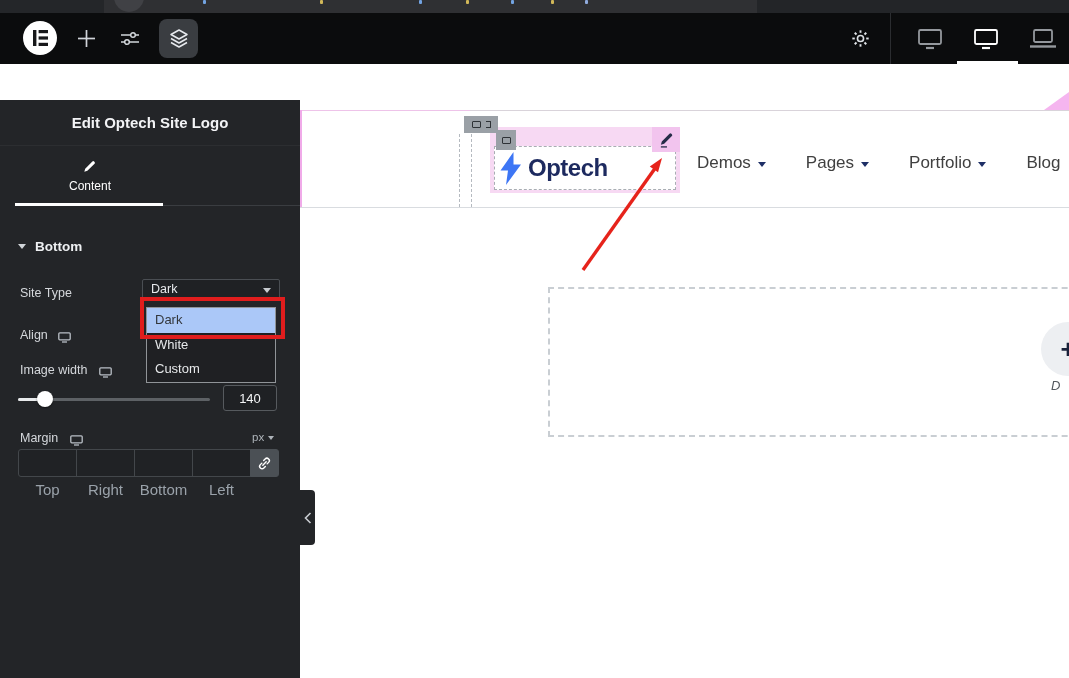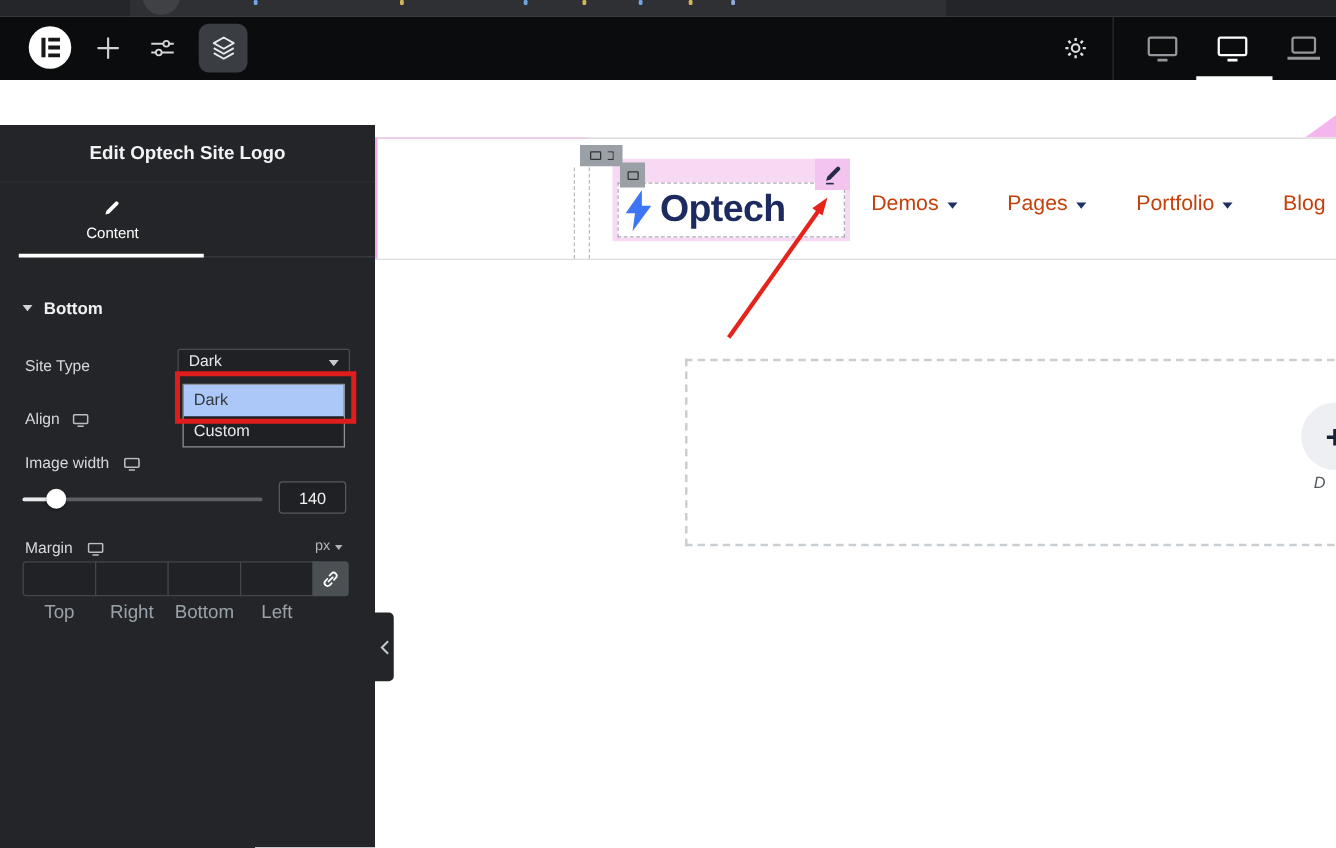--- a/index.html
+++ b/index.html
@@ -101,28 +101,28 @@
   .handleA { position:absolute; left:164px; top:52px; width:34px; height:17px; background:#9aa0a6;
              display:flex; align-items:center; justify-content:center; gap:5px; cursor:pointer; z-index:2; }
   .handleB { position:absolute; left:196px; top:66px; width:20px; height:20px; background:#9aa0a6;
              display:flex; align-items:center; justify-content:center; cursor:pointer; z-index:2; }
   .sq-glyph { width:9px; height:7px; border:1.5px solid #2e3236; border-radius:1px; }
   .br-glyph { width:5px; height:7px; border:1.5px solid #2e3236; border-left:none; border-radius:0 1px 1px 0; }
 
   .widget-sel { position:absolute; left:190px; top:63px; width:190px; height:66px; background:#f7d9f3; }
   .widget-inner { position:absolute; left:4px; right:4px; top:19px; bottom:3px; background:#fff;
                   border:1px dashed #a9adb3; display:flex; align-items:center; padding-left:3px; gap:5px; }
-  .site-logo-text { font-size:30px; font-weight:bold; color:#1d2a5f; letter-spacing:-0.5px; }
+  .site-logo-text { font-size:24px; font-weight:bold; color:#1d2a5f; letter-spacing:-0.5px; }
   .edit-btn { position:absolute; left:352px; top:63px; width:28px; height:25px; background:#f2c4ee;
               display:flex; align-items:center; justify-content:center; cursor:pointer; z-index:2; }
 
   .anno-arrow { position:absolute; left:272px; top:86px; width:100px; height:126px; z-index:5; pointer-events:none; }
 
   .nav { position:absolute; left:397px; top:86px; height:26px; display:flex; align-items:center; gap:40px;
-         font-size:17px; font-weight:500; color:#c2410c; white-space:nowrap; }
+         font-size:17px; font-weight:500; color:#404040; white-space:nowrap; }
   .nav-item { display:flex; align-items:center; cursor:pointer; }
   .nav-caret { width:0; height:0; border-left:4.5px solid transparent; border-right:4.5px solid transparent;
                border-top:5px solid #1e2f66; margin-left:7px; margin-top:3px; }
 
   .empty-box { position:absolute; left:248px; top:223px; width:570px; height:150px; border:2px dashed #c9ced3; }
   .add-circle { position:absolute; left:741px; top:258px; width:54px; height:54px; border-radius:50%;
                 background:#edeff2; color:#18213a; font-size:26px; font-weight:bold; display:flex;
                 align-items:center; justify-content:center; cursor:pointer; }
   .drag-hint { position:absolute; left:751px; top:314px; font-style:italic; font-size:13px; color:#53585e; }
 </style>
@@ -247,20 +247,21 @@
       <span class="layout-label">Bottom</span>
     </div>
 
     <span class="ctl-label" style="top:186px">Site Type</span>
     <div class="select-box">
       <span>Dark</span>
       <span class="select-caret"></span>
     </div>
     <div class="dropdown">
       <div class="dd-option highlight">Dark</div>
+      <div class="dd-option">White</div>
       <div class="dd-option">Custom</div>
     </div>
     <div class="anno-rect"></div>
 
     <span class="ctl-label" style="top:228px">Align</span>
     <span class="mini-monitor" style="left:58px;top:229px">
       <svg width="13" height="11" viewBox="0 0 13 11">
           <g fill="none" stroke="#b9bfc6" stroke-width="1.3">
             <rect x="0.8" y="0.8" width="11.4" height="7" rx="1"></rect>
             <line x1="4" y1="10" x2="9" y2="10"></line>

